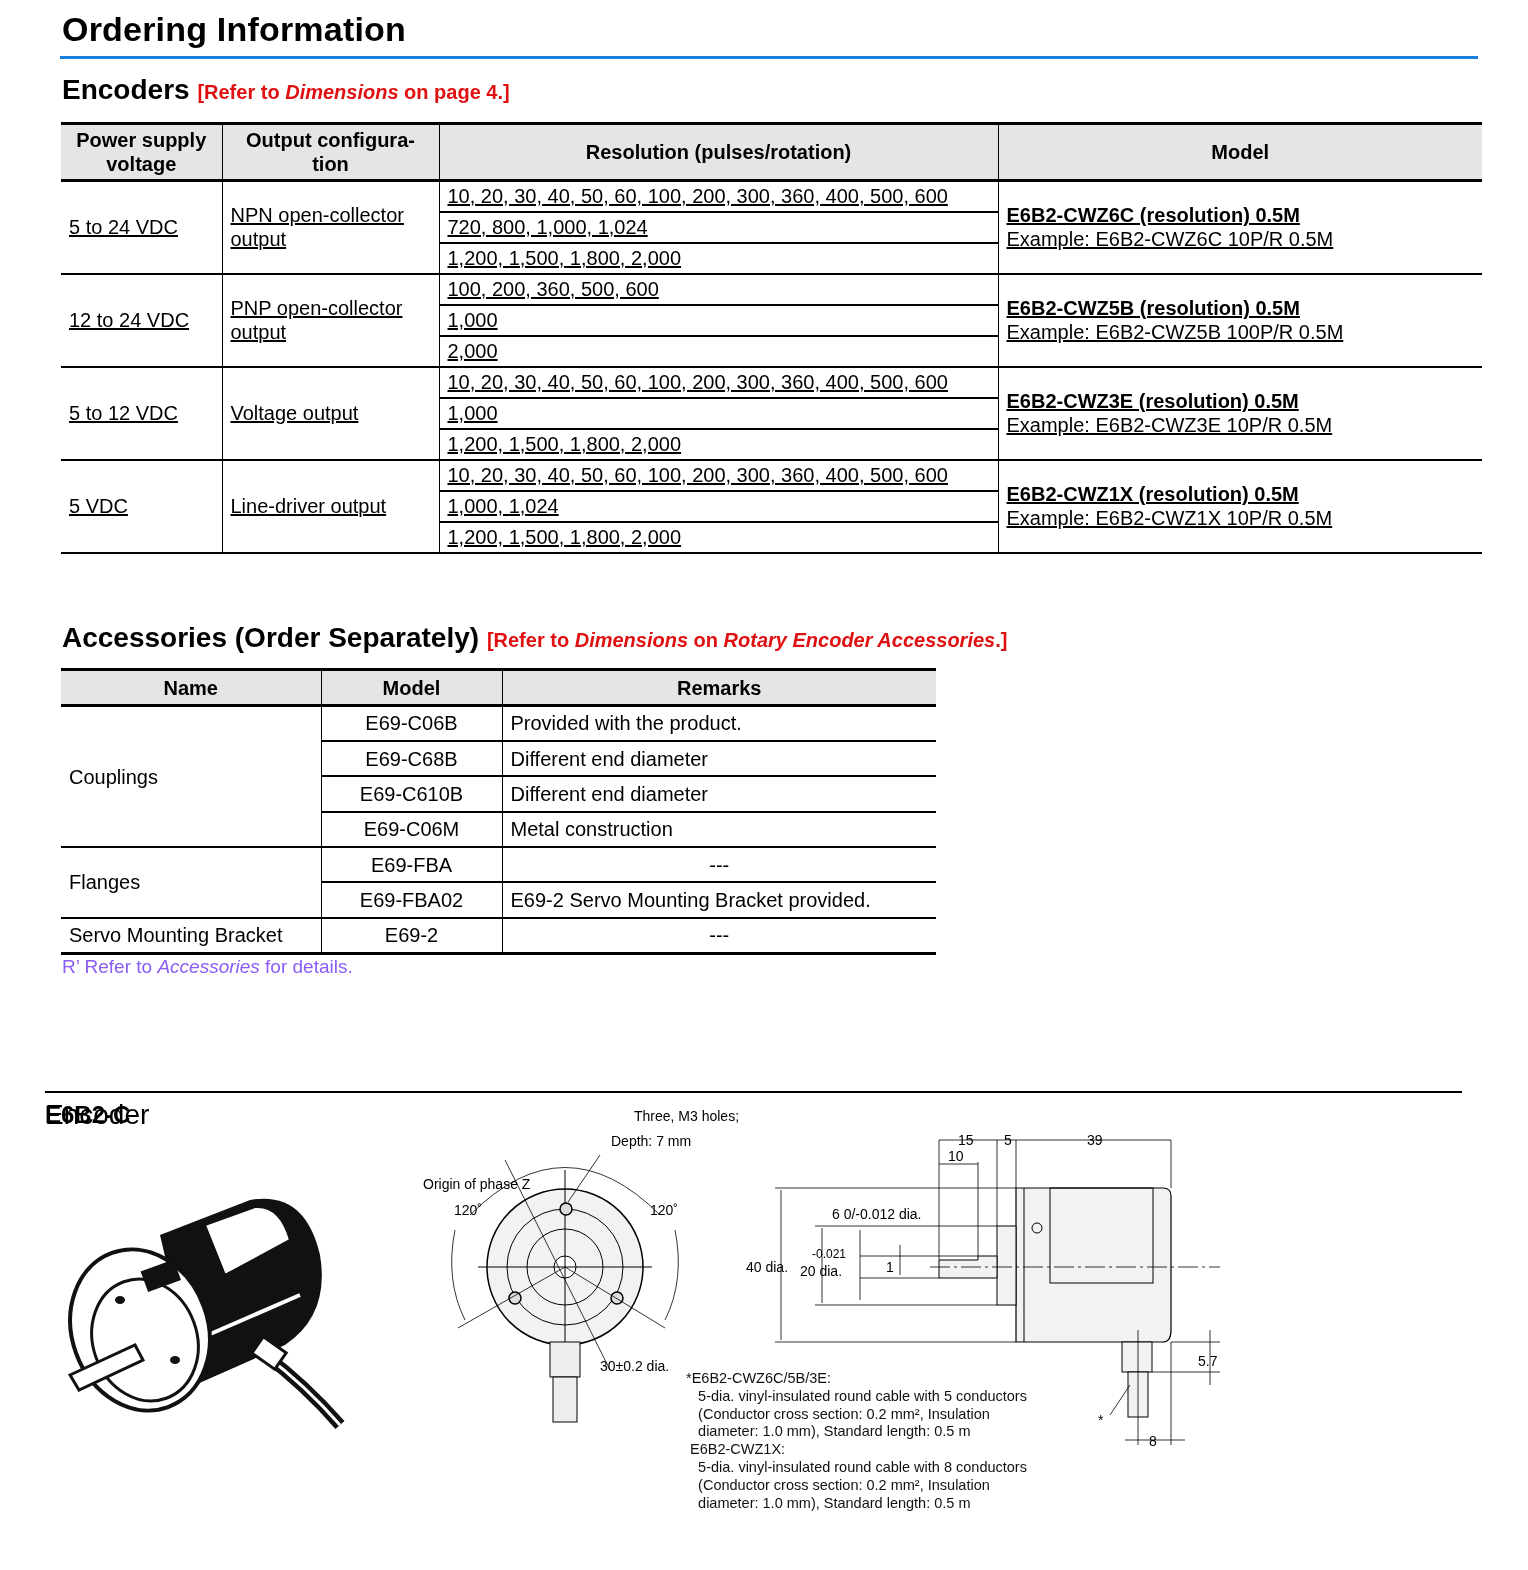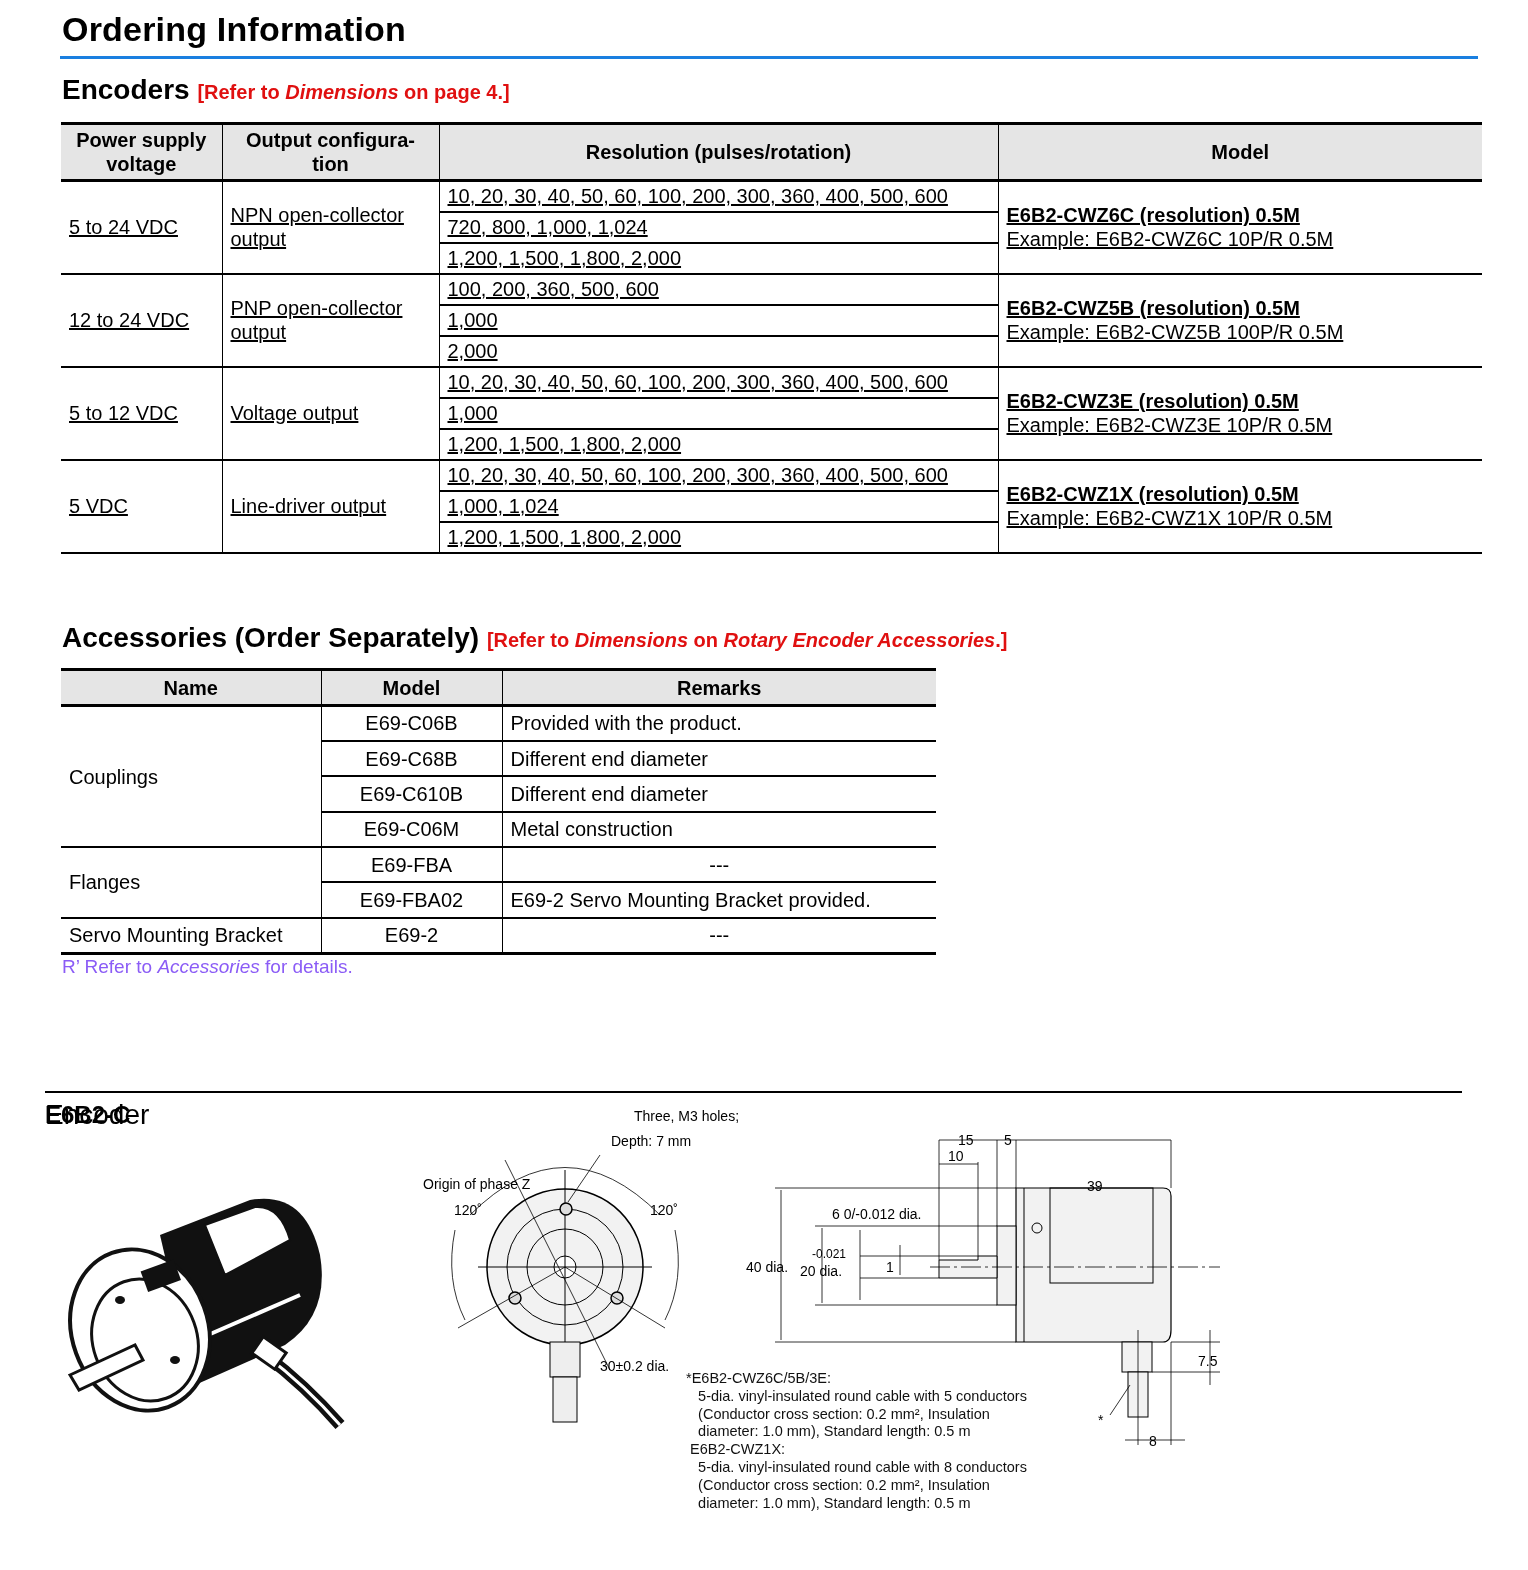--- a/index.html
+++ b/index.html
@@ -292,24 +292,24 @@
   <line x1="368" y1="200" x2="368" y2="315" stroke="#000" stroke-width="0.8"></line>
   <line x1="401" y1="212" x2="401" y2="315" stroke="#000" stroke-width="0.8"></line>
   <line x1="401" y1="212" x2="450" y2="212" stroke="#000" stroke-width="0.8"></line>
   <line x1="382" y1="242" x2="450" y2="242" stroke="#000" stroke-width="0.8"></line>
   <line x1="440" y1="200" x2="440" y2="255" stroke="#000" stroke-width="0.8"></line>
   <line x1="355" y1="310" x2="415" y2="310" stroke="#000" stroke-width="0.8"></line>
   <line x1="340" y1="285" x2="360" y2="255" stroke="#000" stroke-width="0.8"></line>
 </svg>
 <div class="abs dlabel" style="left:958px; top:1132px;">15</div>
 <div class="abs dlabel" style="left:1004px; top:1132px;">5</div>
-<div class="abs dlabel" style="left:1087px; top:1132px;margin-top:46px;">39</div>
+<div class="abs dlabel" style="left:1087px; top:1132px;">39</div>
 <div class="abs dlabel" style="left:948px; top:1148px;">10</div>
 <div class="abs dlabel" style="left:832px; top:1206px;"><span>6 0/-0.012 dia.</span></div>
 <div class="abs dlabel" style="left:812px; top:1247px; font-size:12px;">-0.021</div>
 <div class="abs dlabel" style="left:800px; top:1263px;">20 dia.</div>
 <div class="abs dlabel" style="left:746px; top:1259px;">40 dia.</div>
 <div class="abs dlabel" style="left:886px; top:1259px;">1</div>
-<div class="abs dlabel" style="left:1198px; top:1353px;">7.5</div>
+<div class="abs dlabel" style="left:1198px; top:1353px;">5.7</div>
 <div class="abs dlabel" style="left:1149px; top:1433px;">8</div>
 <div class="abs dlabel" style="left:1098px; top:1412px;">*</div>
 
 <div class="abs cable-note"><div>*E6B2-CWZ6C/5B/3E:</div><div>   5-dia. vinyl-insulated round cable with 5 conductors</div><div>   (Conductor cross section: 0.2 mm², Insulation</div><div>   diameter: 1.0 mm), Standard length: 0.5 m</div><div> E6B2-CWZ1X:</div><div>   5-dia. vinyl-insulated round cable with 8 conductors</div><div>   (Conductor cross section: 0.2 mm², Insulation</div><div>   diameter: 1.0 mm), Standard length: 0.5 m</div></div>
 
 </body></html>

